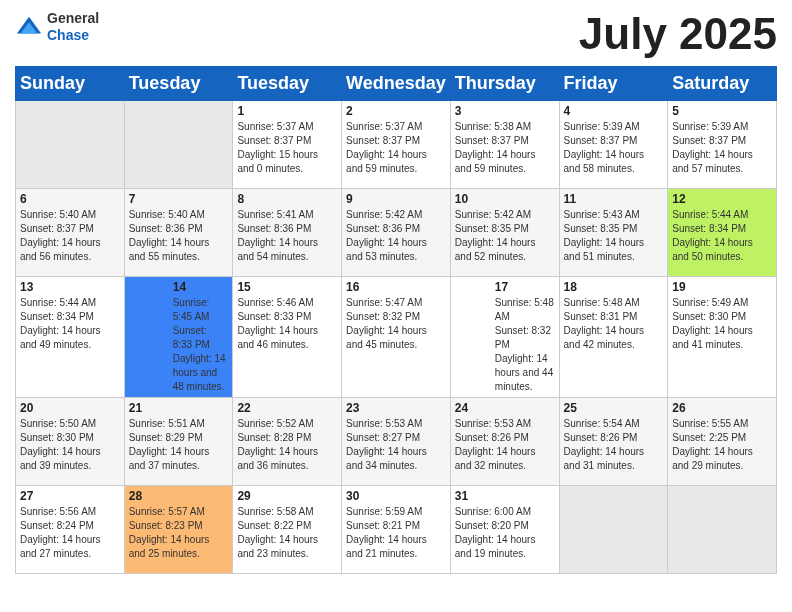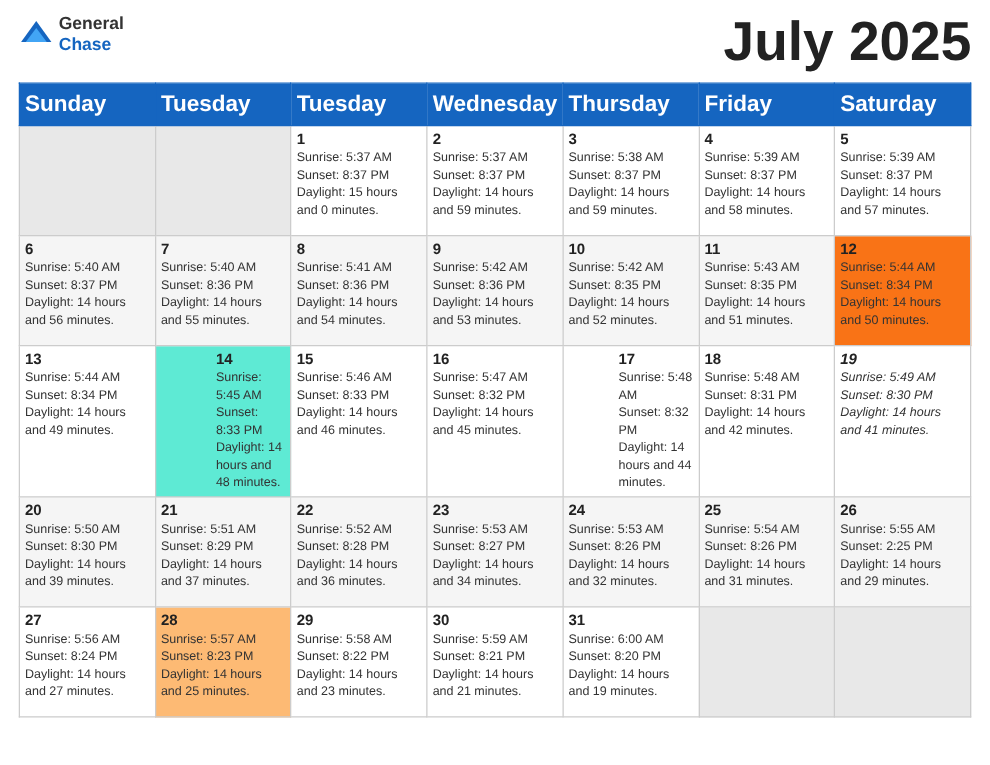--- a/index.html
+++ b/index.html
@@ -195,35 +195,35 @@
             <div class="day-info" style="white-space: pre-line;">Sunrise: 5:42 AM
 Sunset: 8:35 PM
 Daylight: 14 hours and 52 minutes.</div>
           </td>
           <td style="background: rgb(245, 245, 245);">
             <span class="day-number">11</span>
             <div class="day-info" style="white-space: pre-line;">Sunrise: 5:43 AM
 Sunset: 8:35 PM
 Daylight: 14 hours and 51 minutes.</div>
           </td>
-          <td style="background: #f97316; margin-left: 11px;">
+          <td style="background: #bef264; margin-left: 11px;">
             <span class="day-number">12</span>
             <div class="day-info" style="white-space: pre-line;">Sunrise: 5:44 AM
 Sunset: 8:34 PM
 Daylight: 14 hours and 50 minutes.</div>
           </td>
         </tr>
         <tr class="week-row" style="background: rgb(255, 255, 255);">
           <td style="background: rgb(255, 255, 255);">
             <span class="day-number">13</span>
             <div class="day-info" style="white-space: pre-line;">Sunrise: 5:44 AM
 Sunset: 8:34 PM
 Daylight: 14 hours and 49 minutes.</div>
           </td>
-          <td style="background: #5eead4; padding-left: 48px;">
+          <td style="background: #3b82f6; padding-left: 48px;">
             <span class="day-number">14</span>
             <div class="day-info" style="white-space: pre-line;">Sunrise: 5:45 AM
 Sunset: 8:33 PM
 Daylight: 14 hours and 48 minutes.</div>
           </td>
           <td style="background: rgb(255, 255, 255);">
             <span class="day-number">15</span>
             <div class="day-info" style="white-space: pre-line;">Sunrise: 5:46 AM
 Sunset: 8:33 PM
 Daylight: 14 hours and 46 minutes.</div>
@@ -239,21 +239,21 @@
             <div class="day-info" style="white-space: pre-line;">Sunrise: 5:48 AM
 Sunset: 8:32 PM
 Daylight: 14 hours and 44 minutes.</div>
           </td>
           <td style="background: rgb(255, 255, 255);">
             <span class="day-number">18</span>
             <div class="day-info" style="white-space: pre-line;">Sunrise: 5:48 AM
 Sunset: 8:31 PM
 Daylight: 14 hours and 42 minutes.</div>
           </td>
-          <td style="background: rgb(255, 255, 255); font-style: italic;">
+          <td style="background: rgb(255, 255, 255);">
             <span class="day-number">19</span>
             <div class="day-info" style="white-space: pre-line;">Sunrise: 5:49 AM
 Sunset: 8:30 PM
 Daylight: 14 hours and 41 minutes.</div>
           </td>
         </tr>
         <tr class="week-row" style="background: rgb(245, 245, 245);">
           <td style="background: rgb(245, 245, 245);">
             <span class="day-number">20</span>
             <div class="day-info" style="white-space: pre-line;">Sunrise: 5:50 AM

